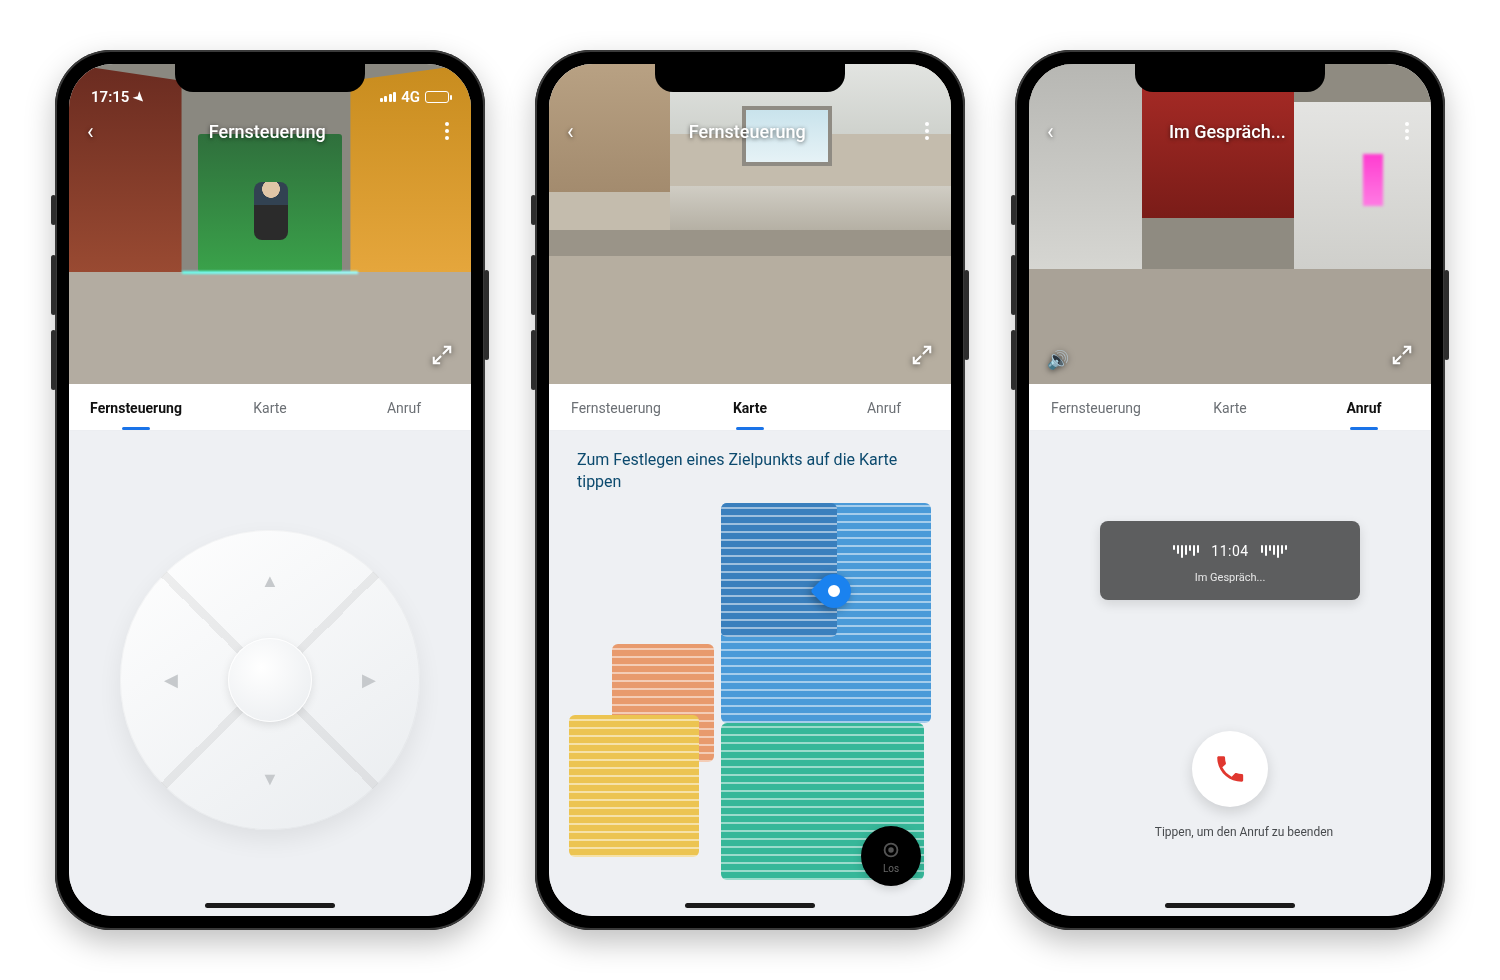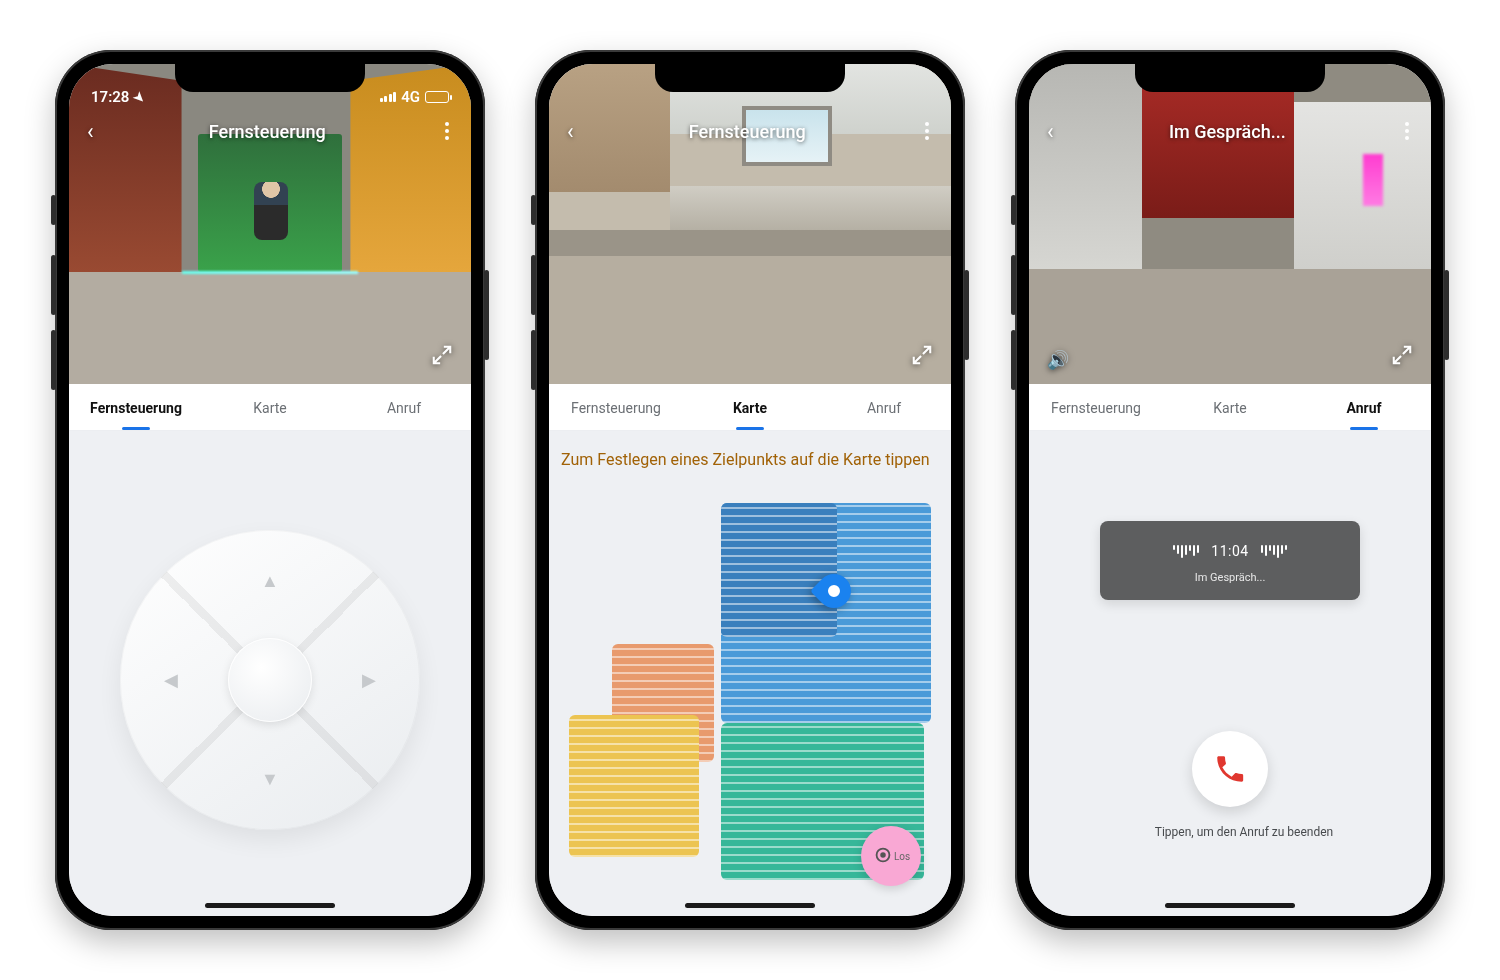--- a/index.html
+++ b/index.html
@@ -219,22 +219,22 @@
   }
   .dpad .diag {
     position:absolute; width:100%; height:100%;
     background:
       linear-gradient(45deg, transparent 49%, rgba(0,0,0,.06) 49% 51%, transparent 51%),
       linear-gradient(-45deg, transparent 49%, rgba(0,0,0,.06) 49% 51%, transparent 51%);
     border-radius:50%;
   }
   
   .map-hint {
-    padding:18px 12px 8px;
-    color:#a16207;
+    padding:18px 28px 8px;
+    color:#0c4a6e;
     font-size:16px;
     line-height:1.35;
   }
   .floorplan {
     position:absolute; left:20px; right:20px; top:72px; bottom:20px;
   }
   .room {
     position:absolute; border-radius:6px;
     background-image: repeating-linear-gradient(0deg, rgba(255,255,255,.5) 0 2px, transparent 2px 8px);
   }
@@ -246,22 +246,22 @@
   .pin {
     position:absolute; width:34px; height:34px;
     background:#1a82ef; border-radius:50% 50% 50% 4px;
     transform: rotate(45deg);
     box-shadow:0 3px 8px rgba(0,0,0,.3);
   }
   .pin::after{content:"";position:absolute;left:50%;top:50%;transform:translate(-50%,-50%);width:12px;height:12px;background:#fff;border-radius:50%;}
   .go-btn {
     position:absolute; right:10px; bottom:10px;
     width:60px; height:60px; border-radius:50%;
-    background:#f9a8d4; box-shadow:0 3px 10px rgba(0,0,0,.15);
-    display:flex; flex-direction:row; align-items:center; justify-content:center;
+    background:#000000; box-shadow:0 3px 10px rgba(0,0,0,.15);
+    display:flex; flex-direction:column; align-items:center; justify-content:center;
     font-size:10px; color:#666;
   }
   .go-btn svg{margin-bottom:2px;}
   
   .call-card {
     position:absolute; left:50%; top:90px; transform:translateX(-50%);
     width:260px; background:#5d5e5f; color:#fff;
     border-radius:8px; padding:22px 18px 16px;
     text-align:center;
     box-shadow:0 4px 12px rgba(0,0,0,.12);
@@ -290,21 +290,21 @@
   <div class="phone">
     <div class="side-btn left1"></div>
       <div class="side-btn left2"></div>
       <div class="side-btn left3"></div>
       <div class="side-btn right1"></div>
     <div class="screen">
       <div class="notch"></div>
 
       <div class="status-bar">
         <div class="status-left">
-          <span>17:28</span>
+          <span>17:15</span>
           <span class="loc-arrow">➤</span>
         </div>
         <div class="status-right">
           <span class="sig">
               <span></span>
               <span></span>
               <span></span>
               <span></span>
             </span>
           <span>4G</span>

